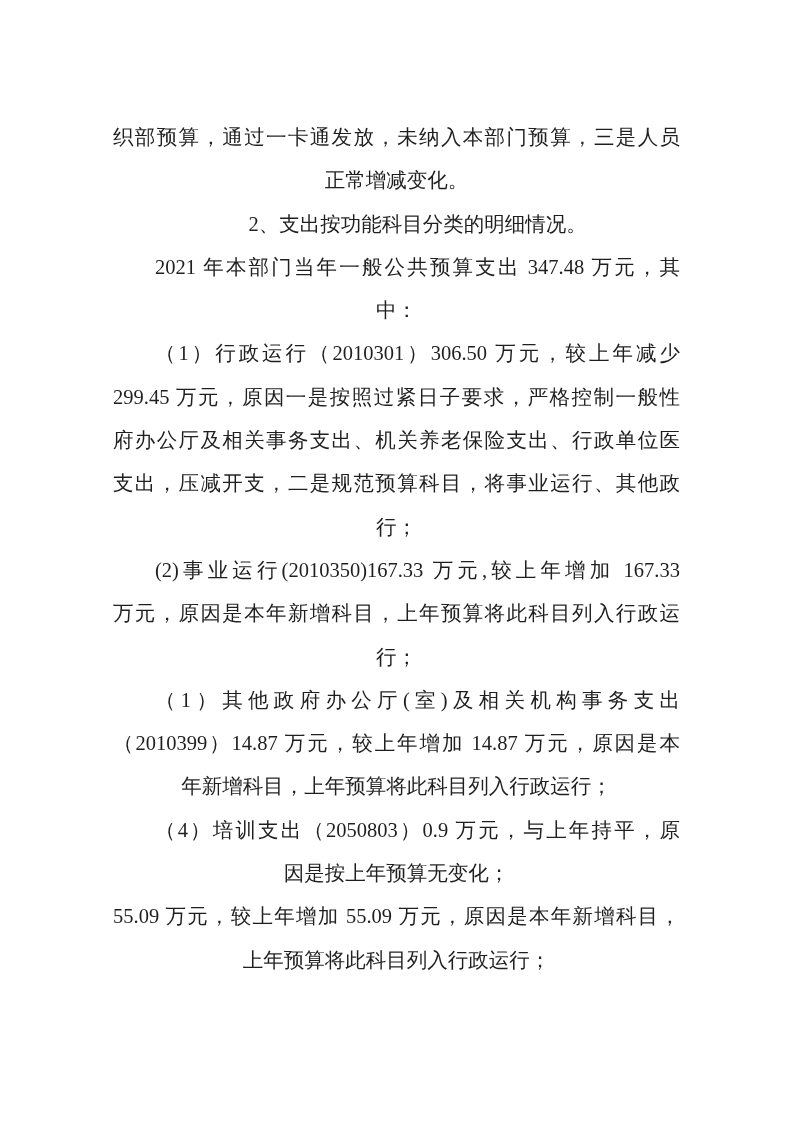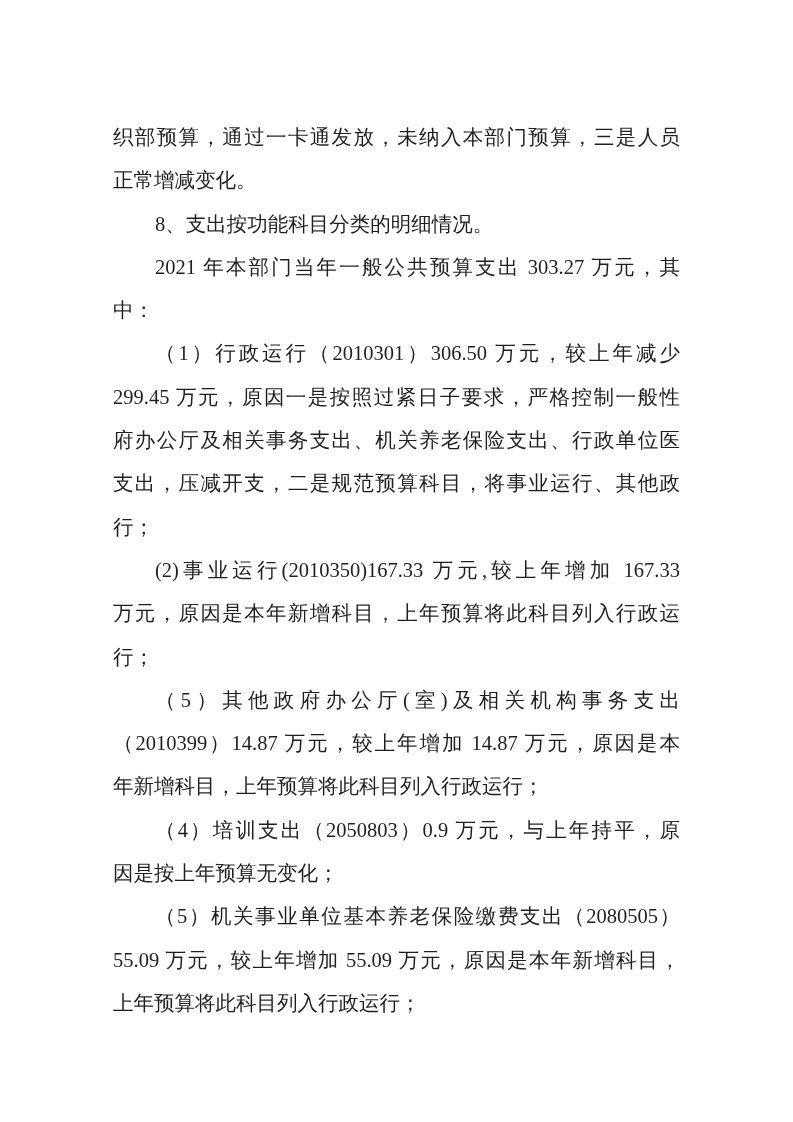--- a/index.html
+++ b/index.html
@@ -20,21 +20,21 @@
     position: absolute;
     left: 113px;
     top: 96px;
     width: 567px;
   }
   .line {
     height: 43.3px;
     line-height: 43.3px;
     font-size: 20.5px;
     color: #1f1f1f;
-    text-align: left;
+    text-align: center;
     overflow: visible;
   }
   
   .line.fill {
     text-align: justify;
     text-align-last: justify;
   }
   
   .line.indent {
     padding-left: 42px;
@@ -43,33 +43,32 @@
     width: 525px;
   }
 </style>
 </head>
 <body>
 
 <div class="page">
   <div class="text-block" id="doc-body">
       <div class="line fill">织部预算，通过一卡通发放，未纳入本部门预算，三是人员</div>
       <div class="line">正常增减变化。</div>
-      <div class="line indent">8、支出按功能科目分类的明细情况。</div>
-      <div class="line indent fill">2021 年本部门当年一般公共预算支出 303.27 万元，其</div>
+      <div class="line indent">2、支出按功能科目分类的明细情况。</div>
+      <div class="line indent fill">2021 年本部门当年一般公共预算支出 347.48 万元，其</div>
       <div class="line">中：</div>
       <div class="line indent fill">（1）行政运行（2010301）306.50 万元，较上年减少</div>
       <div class="line fill">299.45 万元，原因一是按照过紧日子要求，严格控制一般性</div>
       <div class="line fill">府办公厅及相关事务支出、机关养老保险支出、行政单位医</div>
       <div class="line fill">支出，压减开支，二是规范预算科目，将事业运行、其他政</div>
       <div class="line">行；</div>
       <div class="line indent fill">(2)事业运行(2010350)167.33 万元,较上年增加 167.33</div>
       <div class="line fill">万元，原因是本年新增科目，上年预算将此科目列入行政运</div>
       <div class="line">行；</div>
-      <div class="line indent fill">（5）其他政府办公厅(室)及相关机构事务支出</div>
+      <div class="line indent fill">（1）其他政府办公厅(室)及相关机构事务支出</div>
       <div class="line fill">（2010399）14.87 万元，较上年增加 14.87 万元，原因是本</div>
       <div class="line">年新增科目，上年预算将此科目列入行政运行；</div>
       <div class="line indent fill">（4）培训支出（2050803）0.9 万元，与上年持平，原</div>
       <div class="line">因是按上年预算无变化；</div>
-      <div class="line indent fill">（5）机关事业单位基本养老保险缴费支出（2080505）</div>
       <div class="line fill">55.09 万元，较上年增加 55.09 万元，原因是本年新增科目，</div>
       <div class="line">上年预算将此科目列入行政运行；</div>
     </div>
 </div>
 
 </body></html>

